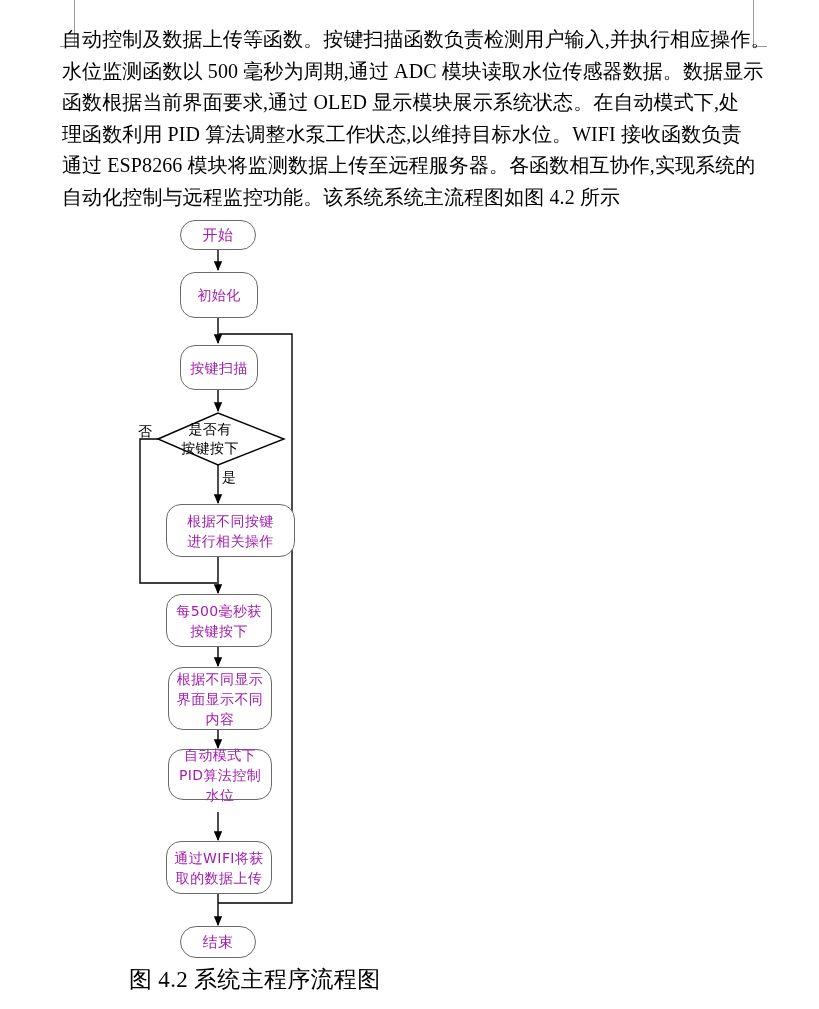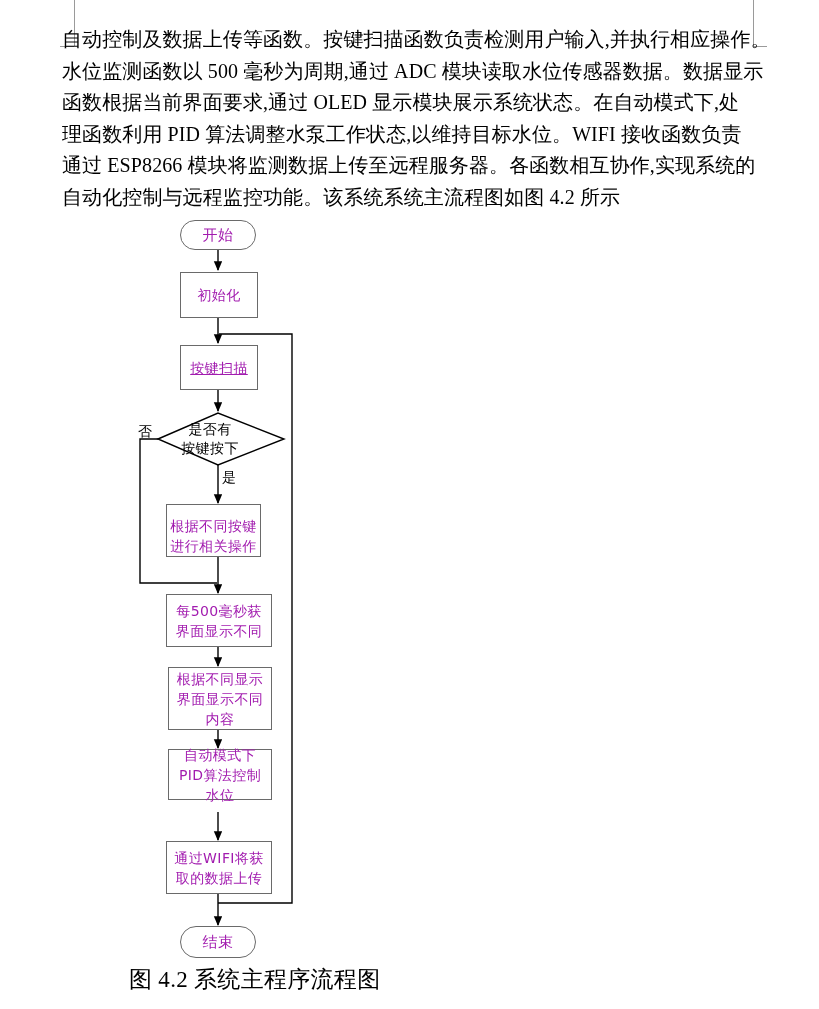--- a/index.html
+++ b/index.html
@@ -85,20 +85,21 @@
     color: #a21caf;
     letter-spacing: 0.4px;
     pointer-events: auto;
   }
   .fc-node.terminal {
     border-radius: 18px;
     font-size: 15px;
   }
   .fc-node.process {
     border-color: #6a6a6a;
+    border-radius: 15px;
   }
   .fc-node .txt {
     display: block;
     padding: 0 3px;
     white-space: pre-line;
   }
 
   
   .fc-diamond-label {
     position: absolute;
@@ -186,40 +187,40 @@
 </svg>
 
 <div class="fc-node terminal" style="left:180px; top:220px; width:76px; height:30px;">
   <span class="txt">开始</span>
 </div>
 
 <div class="fc-node process" style="left:180px; top:272px; width:78px; height:46px;">
   <span class="txt">初始化</span>
 </div>
 
-<div class="fc-node process" style="left:180px; top:345px; width:78px; height:45px;text-decoration:underline;">
+<div class="fc-node process" style="left:180px; top:345px; width:78px; height:45px;">
   <span class="txt">按键扫描</span>
 </div>
 
 <div class="fc-diamond-label" style="left:160px; top:414px; width:100px; height:50px;">
   <span class="txt" style="white-space:pre-line;">是否有
 按键按下</span>
 </div>
 
 <div class="branch-label" style="left:138px; top:423px;">否</div>
 <div class="branch-label" style="left:222px; top:469px;">是</div>
 
-<div class="fc-node process" style="left:166px; top:504px; width:95px; height:53px;align-items:flex-end;">
+<div class="fc-node process" style="left:166px; top:504px; width:129px; height:53px;">
   <span class="txt">根据不同按键
 进行相关操作</span>
 </div>
 
 <div class="fc-node process" style="left:166px; top:594px; width:106px; height:53px;">
   <span class="txt">每500毫秒获
-界面显示不同</span>
+按键按下</span>
 </div>
 
 <div class="fc-node process" style="left:168px; top:667px; width:104px; height:63px;">
   <span class="txt">根据不同显示
 界面显示不同
 内容</span>
 </div>
 
 <div class="fc-node process" style="left:168px; top:749px; width:104px; height:51px;">
   <span class="txt">自动模式下

